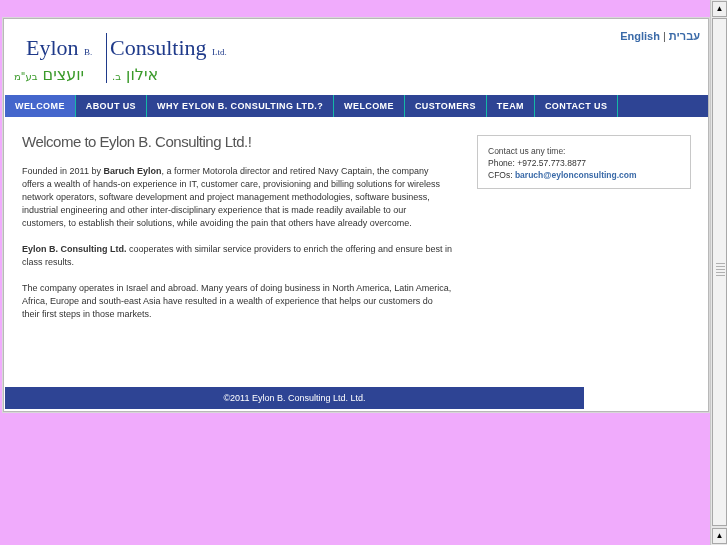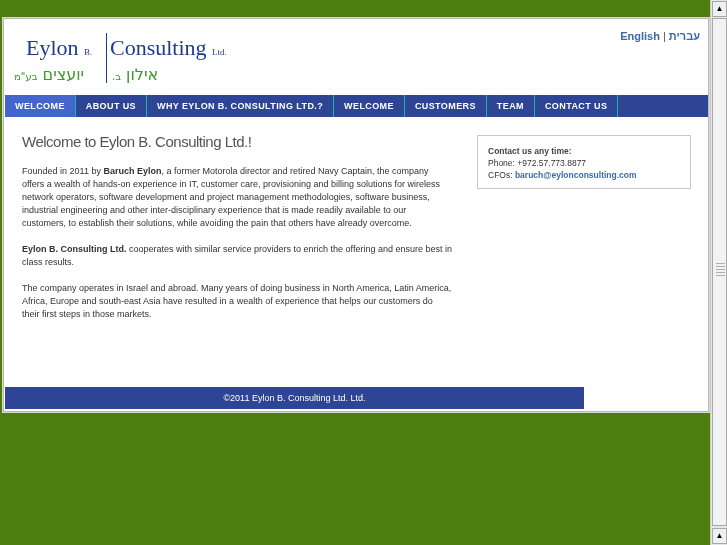--- a/index.html
+++ b/index.html
@@ -4,21 +4,21 @@
   <style>
     * { box-sizing: border-box; margin: 0; padding: 0; }
     html, body { width: 727px; height: 545px; overflow: hidden; }
     body {
       background: #ececec;
       font-family: "Liberation Sans", sans-serif;
       position: relative;
     }
     .viewport {
       position: absolute; left: 0; top: 0; width: 710px; height: 545px;
-      background: #4d7c0f;
+      background: #f0abfc;
     }
     .page {
       position: absolute; left: 3px; top: 18px; width: 706px; height: 394px;
       background: #ffffff;
       border: 1px solid #b8b8b8;
       box-shadow: 0 0 0 1px #d8d8d8;
     }
     .logo {
       position: absolute; left: 8px; top: 10px; width: 240px; height: 62px;
     }
@@ -67,21 +67,21 @@
     .content h1 {
       font-size: 15px; font-weight: normal; color: #555; letter-spacing: -0.5px;
       margin-bottom: 14px; line-height: 18px;
     }
     .content p { margin-bottom: 13px; }
     .content b { color: #333; }
     .contact {
       position: absolute; left: 473px; top: 116px; width: 214px; height: 54px;
       border: 1px solid #c8c8c8; padding: 9px 10px; font-size: 8.5px; color: #333; line-height: 12px;
     }
-    .contact .title { font-weight: bold; color: #444; }
+    .contact .title { font-weight: normal; color: #444; }
     .contact a { color: #3a6aa8; font-weight: bold; text-decoration: none; }
     .footer {
       position: absolute; left: 1px; top: 368px; width: 579px; height: 22px;
       background: #2e4494; color: #ffffff; font-size: 9px; text-align: center; line-height: 22px;
     }
     .scrollbar {
       position: absolute; right: 0; top: 0; width: 17px; height: 545px;
       background: #e6e6e6; border-left: 1px solid #c8c8c8;
     }
     .scrollbar .btn {

